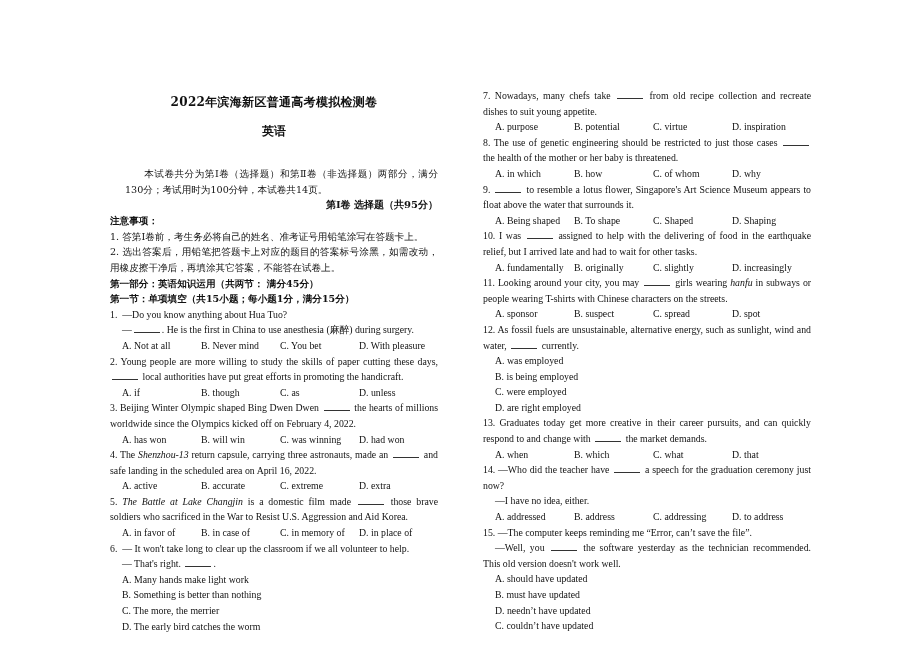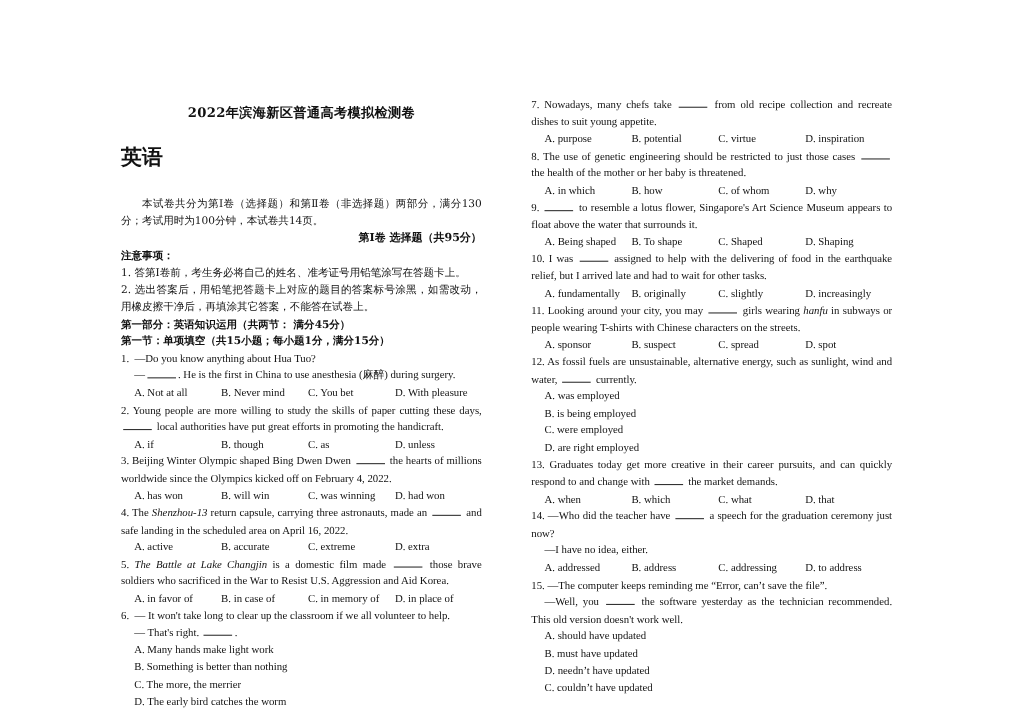--- a/index.html
+++ b/index.html
@@ -3,23 +3,23 @@
 <meta charset="utf-8">
 <style>
   html, body { margin:0; padding:0; background:#ffffff; }
   body { width:920px; height:651px; position:relative; overflow:hidden;
          font-family:"Liberation Serif","DejaVu Serif",serif; color:#111; }
   .page { position:absolute; top:0; left:0; width:920px; height:651px; background:#fff; }
   .col { position:absolute; top:88px; }
   .col-left { left:110px; width:328px; }
   .col-right { left:483px; width:328px; }
   .title { text-align:center; font-size:12px; font-weight:bold; font-family:"DejaVu Serif",serif; line-height:20px; margin-top:4px; letter-spacing:0.3px;}
-  .subtitle { text-align:left; font-size:19px; font-weight:bold; font-family:"DejaVu Serif",serif; line-height:22px; margin-top:20px; margin-bottom:24px;}
+  .subtitle { text-align:center; font-size:12px; font-weight:bold; font-family:"DejaVu Serif",serif; line-height:22px; margin-top:8px; margin-bottom:24px;}
   .para { font-size:9.6px; line-height:15.6px; font-family:"DejaVu Serif",serif; text-align:justify; }
-  .indent { text-indent:2em; }
+  .indent { text-indent:2em;margin-left:15px; }
   .sec-head { text-align:right; font-weight:bold; font-size:10px; line-height:16px; font-family:"DejaVu Serif",serif; }
   .bold { font-weight:bold; }
   .q { font-size:9.8px; line-height:15.6px; text-align:justify; }
   .q .stem { display:block; }
   .q .stem2 { display:block; padding-left:12px; }
   .opts { display:flex; padding-left:12px; font-size:9.8px; line-height:15.6px; }
   .opts span { display:inline-block; }
   .opts4 span { width:82px; }
   .opts2 { flex-wrap:wrap;flex-direction:column; }
   .opts2 span { width:164px; }

